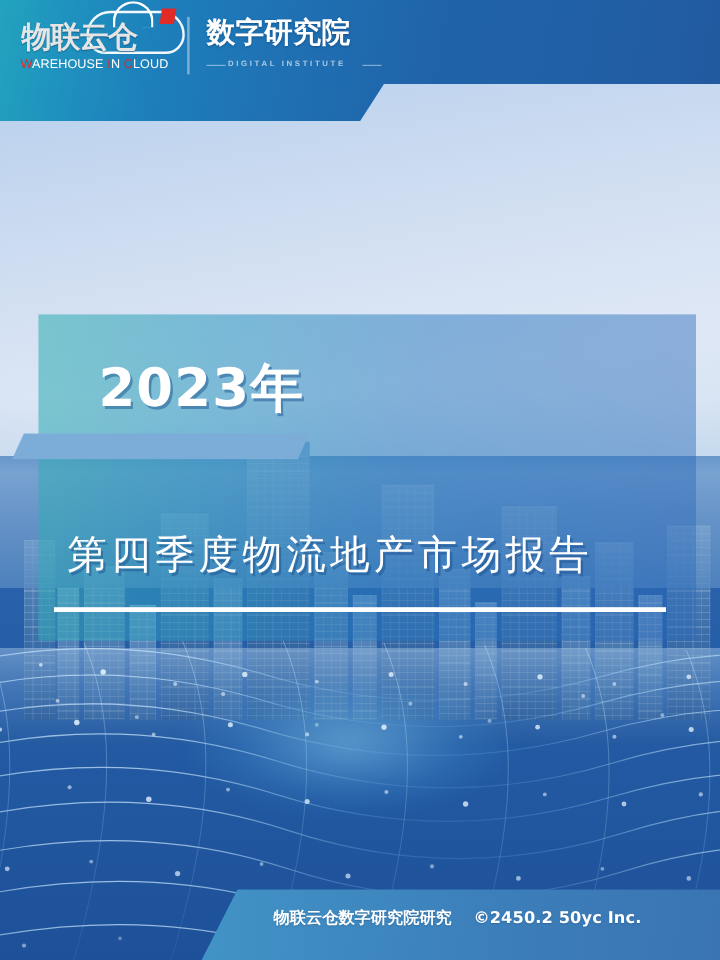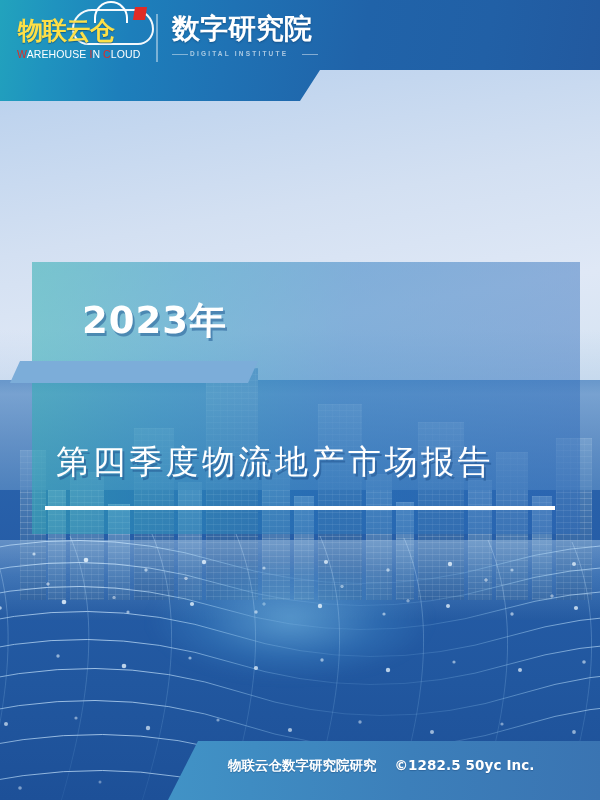--- a/index.html
+++ b/index.html
@@ -86,21 +86,21 @@
   .header-divider{
     position:absolute; left:156px; top:14px; width:2px; height:48px;
     background:rgba(255,255,255,.42);
   }
 
   
   .logo1{ position:absolute; left:16px; top:13px; width:136px; height:54px; }
   .logo1 .cloud-art{ position:absolute; left:0; top:0; width:136px; height:38px; }
   .logo1 .cn{
     position:absolute; left:2px; top:5px;
-    font-size:25px; font-weight:700; color:#fde047;
+    font-size:25px; font-weight:700; color:#e5e5e5;
     letter-spacing:-1px; line-height:1;
     font-family:"DejaVu Sans","Liberation Sans",sans-serif;
     text-shadow:0 1px 1px rgba(0,40,80,.45);
     white-space:nowrap;
   }
   .logo1 .en{
     position:absolute; left:1px; top:36px;
     font-size:10.5px; font-weight:400; letter-spacing:.1px;
     color:#ffffff; white-space:nowrap; line-height:1;
   }
@@ -117,21 +117,21 @@
   }
   .red-flag{
     position:absolute; left:118px; top:-6px; width:12px; height:13px;
     background:#e02b26; transform:skewX(-9deg);
   }
 
   
   .logo2{ position:absolute; left:172px; top:13px; width:150px; height:54px; }
   .logo2 .cn{
     position:absolute; left:0; top:2px;
-    font-size:28px; font-weight:700; color:#ffffff;
+    font-size:24px; font-weight:700; color:#ffffff;
     letter-spacing:0px; line-height:1; white-space:nowrap;
     font-family:"DejaVu Sans","Liberation Sans",sans-serif;
     text-shadow:0 1px 2px rgba(0,40,80,.4);
   }
   .logo2 .en{
     position:absolute; left:18px; top:38px;
     font-size:6.5px; font-weight:600; letter-spacing:2.2px;
     color:rgba(255,255,255,.62); white-space:nowrap; line-height:1;
   }
   .logo2 .rule-l,.logo2 .rule-r{
@@ -148,21 +148,21 @@
   }
 
   .accent-bar{
     position:absolute; left:10px; top:361px; width:248px; height:22px;
     background:#7cadd9;
     clip-path:polygon(10px 0, 248px 0, 238px 22px, 0 22px);
   }
 
   .year{
     position:absolute; left:82px; top:302px;
-    font-size:37px; font-weight:700; color:#ffffff;
+    font-size:44px; font-weight:700; color:#ffffff;
     letter-spacing:1px; line-height:1; white-space:nowrap;
     font-family:"DejaVu Sans","Liberation Sans",sans-serif;
     text-shadow:2px 3px 0 rgba(36,92,150,.55);
   }
 
   .subtitle{
     position:absolute; left:56px; top:445px;
     font-size:33px; font-weight:400; color:#ffffff;
     letter-spacing:3.5px; line-height:1; white-space:nowrap;
     font-family:"DejaVu Sans","Liberation Sans",sans-serif;
@@ -327,15 +327,15 @@
   </div>
 
   <div class="title-panel"></div>
   <div class="accent-bar"></div>
 
   <div class="year">2023年</div>
   <div class="subtitle">第四季度物流地产市场报告</div>
   <div class="title-rule"></div>
 
   <div class="footer"></div>
-  <div class="footer-text"><span>物联云仓数字研究院研究</span><span class="sep"></span><span class="copy">©1282.5 50yc Inc.</span></div>
+  <div class="footer-text"><span>物联云仓数字研究院研究</span><span class="sep"></span><span class="copy">©2450.2 50yc Inc.</span></div>
 
 </div>
 
 </body></html>

